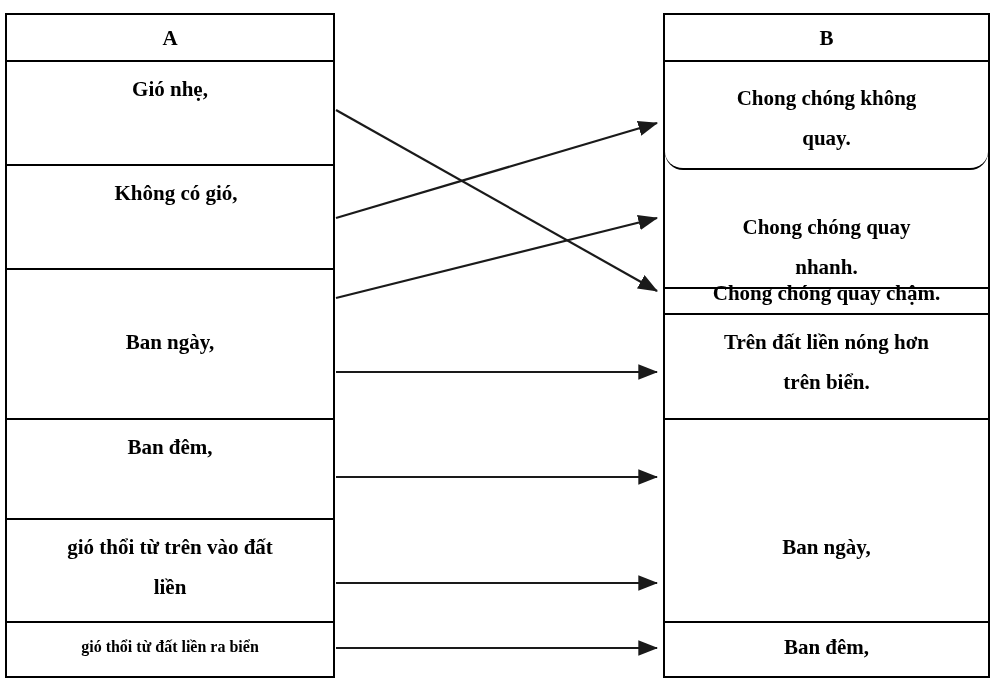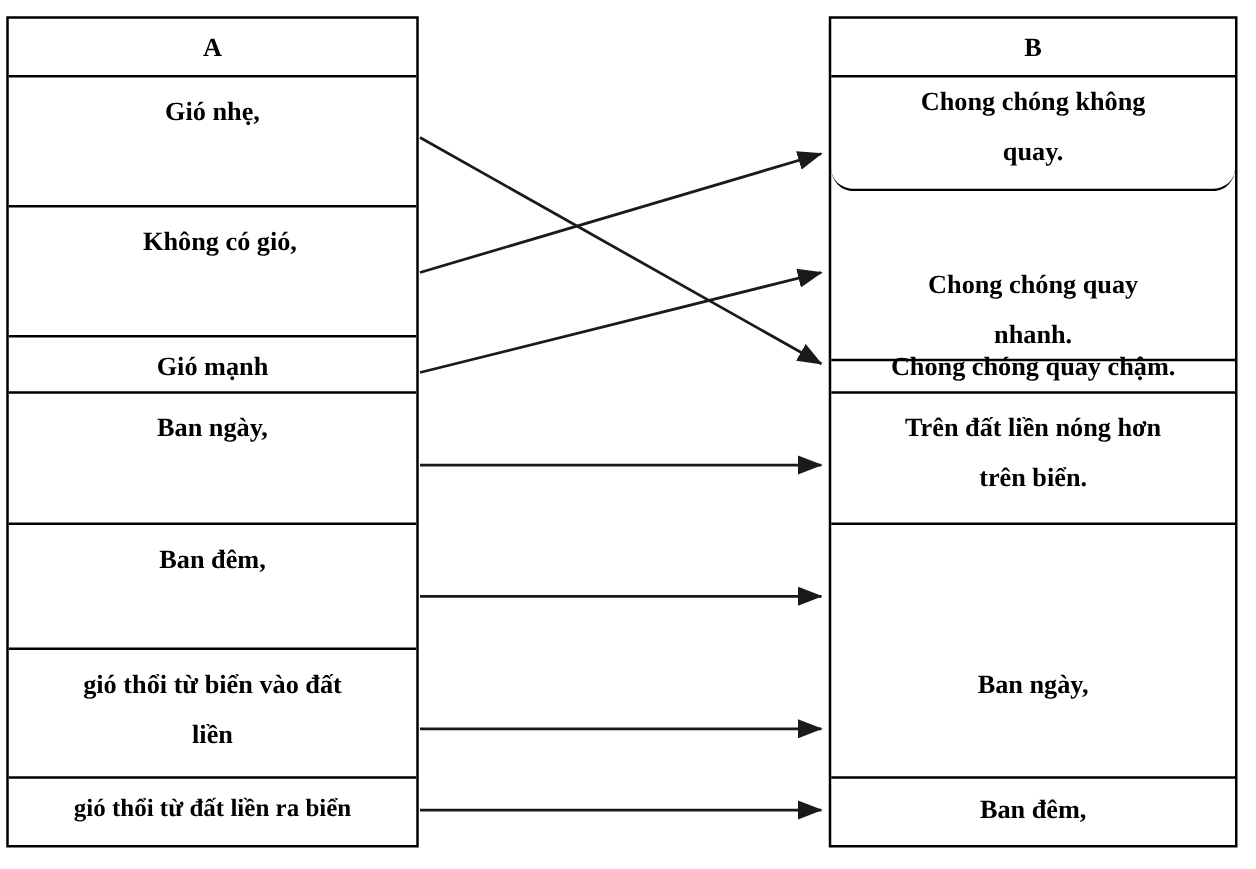--- a/index.html
+++ b/index.html
@@ -56,21 +56,21 @@
   }
 
   .cell-text {
     display: block;
     font-size: 21px;
     line-height: 40px;
     white-space: pre-line;
     padding: 0 4px;
   }
 
-  .cell-text.tight { font-size: 20px; }
+  .cell-text.tight { font-size: 16px; }
 
   #arrows {
     position: absolute;
     left: 0; top: 0;
     width: 1005px;
     height: 695px;
     pointer-events: none;
   }
 </style>
 </head>
@@ -81,43 +81,40 @@
   <div class="table" id="table-a">
     <div class="row header-row" style="top:0px; height:47px;">
       <span class="cell-text" style="line-height:30px;">A</span>
     </div>
     <div class="row" style="top:47px; height:104px;">
       <span class="cell-text">Gió nhẹ,</span>
     </div>
     <div class="row" style="top:151px; height:104px;padding-left:12px;">
       <span class="cell-text">Không có gió,</span>
     </div>
-    <div class="row" style="top:255px; height:45px;">
-      <span class="cell-text" style="line-height:32px;">Gió mạnh</span>
-    </div>
     <div class="row" style="top:300px; height:105px;">
       <span class="cell-text">Ban ngày,</span>
     </div>
     <div class="row" style="top:405px; height:100px;">
       <span class="cell-text">Ban đêm,</span>
     </div>
     <div class="row" style="top:505px; height:103px;">
-      <span class="cell-text">gió thổi từ biển vào đất
+      <span class="cell-text">gió thổi từ trên vào đất
 liền</span>
     </div>
     <div class="row last" style="top:608px; height:53px;">
       <span class="cell-text tight" style="line-height:34px;">gió thổi từ đất liền ra biển</span>
     </div>
   </div>
 
   <div class="table" id="table-b">
     <div class="row header-row" style="top:0px; height:47px;">
       <span class="cell-text" style="line-height:30px;">B</span>
     </div>
-    <div class="row" style="top:39px; height:99px;border-radius:18px;">
+    <div class="row" style="top:56px; height:99px;border-radius:18px;">
       <span class="cell-text">Chong chóng không
 quay.</span>
     </div>
     <div class="row" style="top:151px; height:89px;margin-top:34px;">
       <span class="cell-text">Chong chóng quay
 nhanh.</span>
     </div>
     <div class="row" style="top:300px; height:105px;">
       <span class="cell-text">Trên đất liền nóng hơn
 trên biển.</span>

